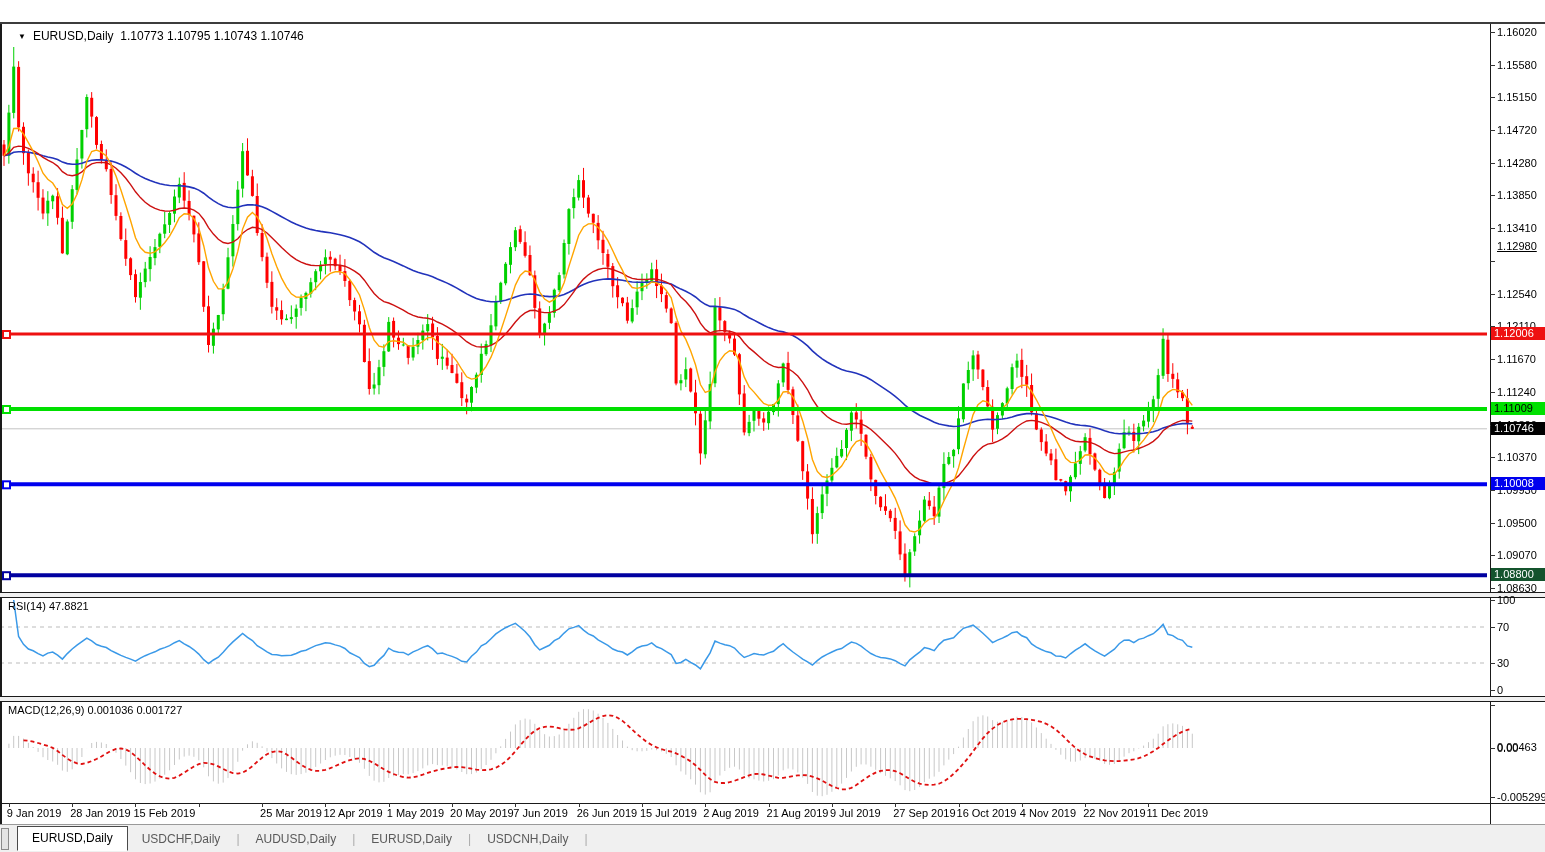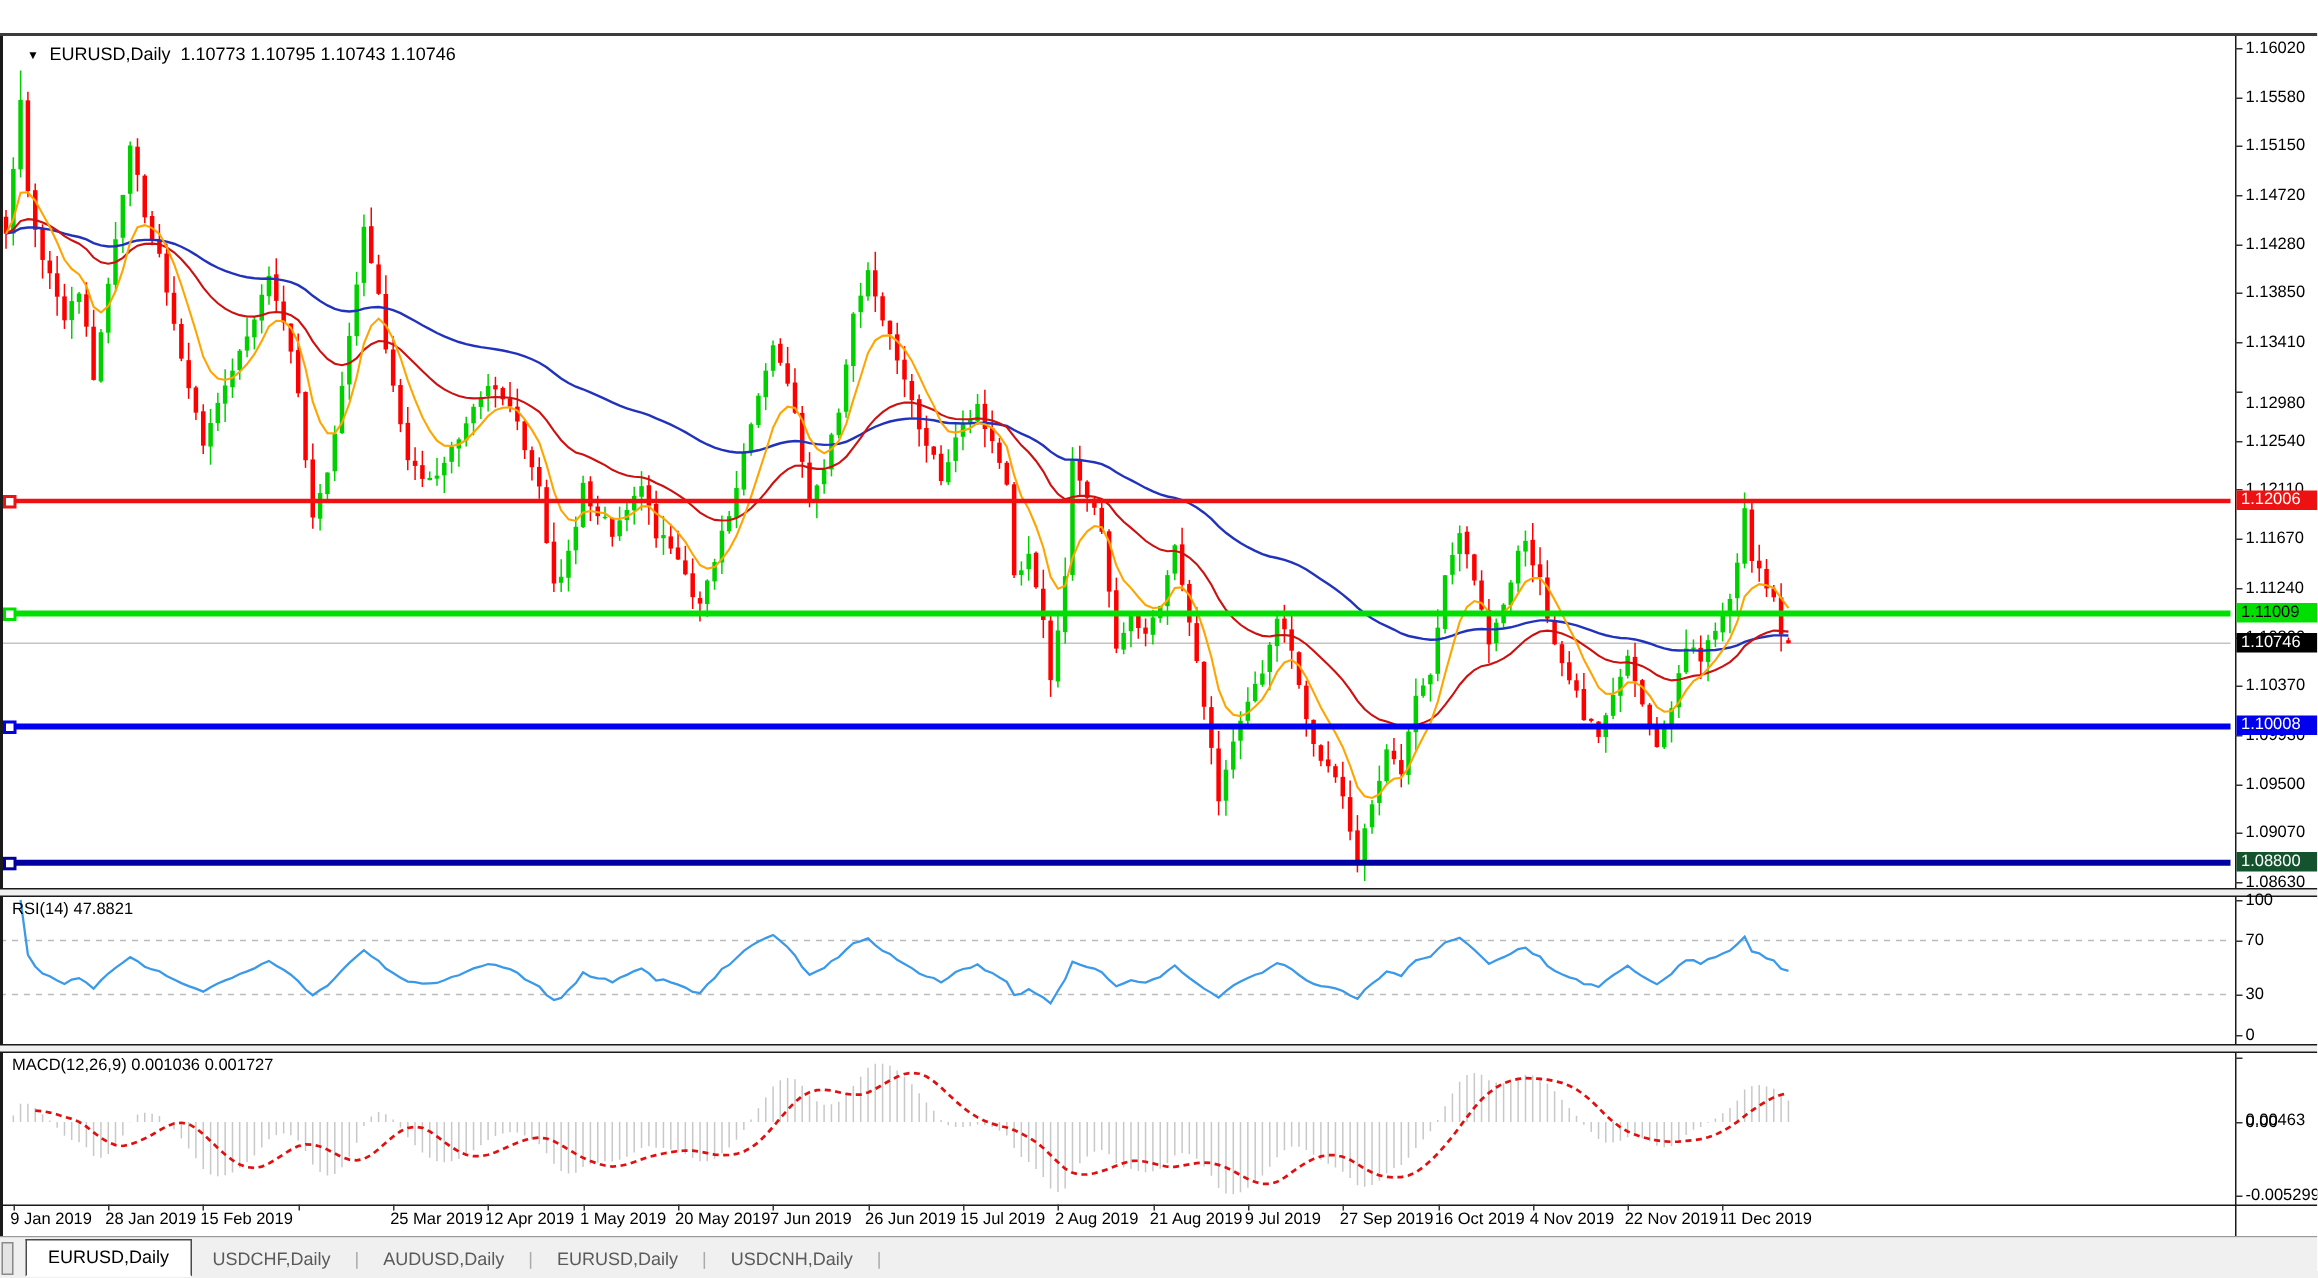--- a/index.html
+++ b/index.html
@@ -828,21 +828,21 @@
       <div class="axis-label" style="top: 91.456px;">1.15150</div>
       <div class="tick-h" style="top: 129.808px;"></div>
       <div class="axis-label" style="top: 123.808px;">1.14720</div>
       <div class="tick-h" style="top: 162.912px;"></div>
       <div class="axis-label" style="top: 156.912px;">1.14280</div>
       <div class="tick-h" style="top: 195.264px;"></div>
       <div class="axis-label" style="top: 189.264px;">1.13850</div>
       <div class="tick-h" style="top: 228.368px;"></div>
       <div class="axis-label" style="top: 222.368px;">1.13410</div>
       <div class="tick-h" style="top: 260.72px;"></div>
-      <div class="axis-label" style="top: 263px;">1.12980</div>
+      <div class="axis-label" style="top: 240px; text-decoration: underline;">1.12980</div>
       <div class="tick-h" style="top: 293.824px;"></div>
       <div class="axis-label" style="top: 287.824px;">1.12540</div>
       <div class="tick-h" style="top: 326.176px;"></div>
       <div class="axis-label" style="top: 320.176px;">1.12110</div>
       <div class="tick-h" style="top: 359.28px;"></div>
       <div class="axis-label" style="top: 353.28px;">1.11670</div>
       <div class="tick-h" style="top: 391.632px;"></div>
       <div class="axis-label" style="top: 385.632px;">1.11240</div>
       <div class="tick-h" style="top: 424.736px;"></div>
       <div class="axis-label" style="top: 418.736px;">1.10800</div>

